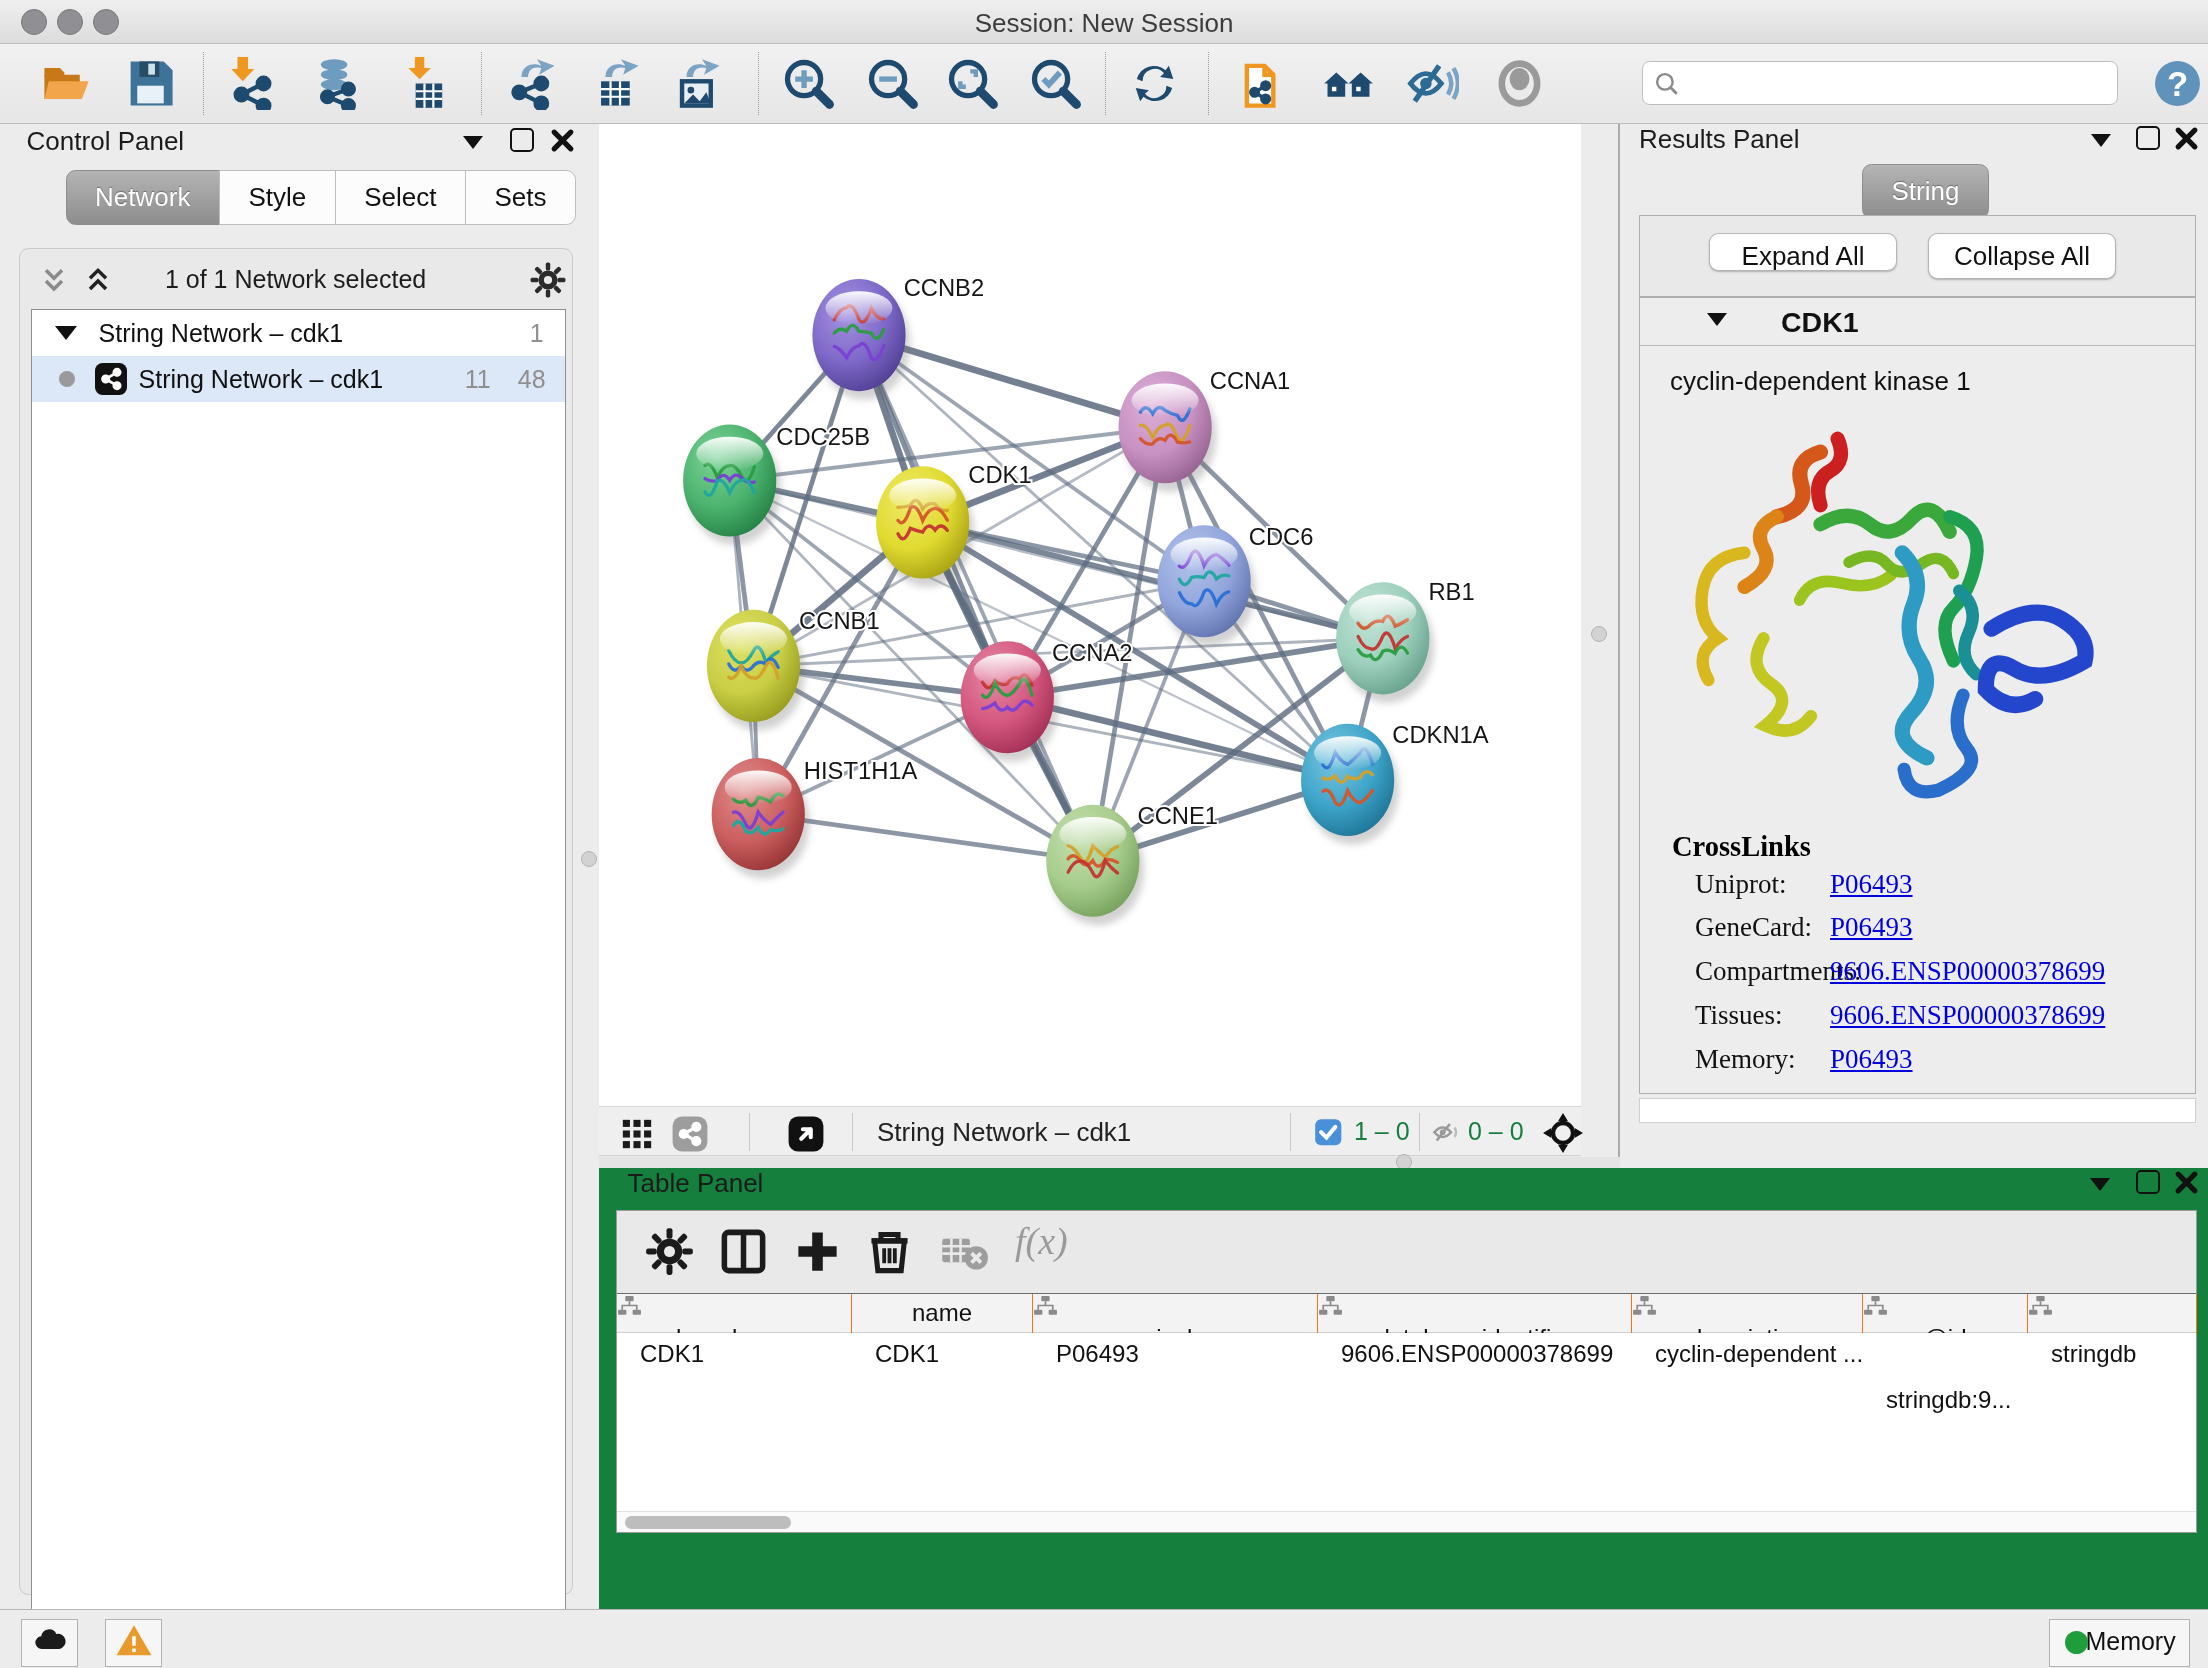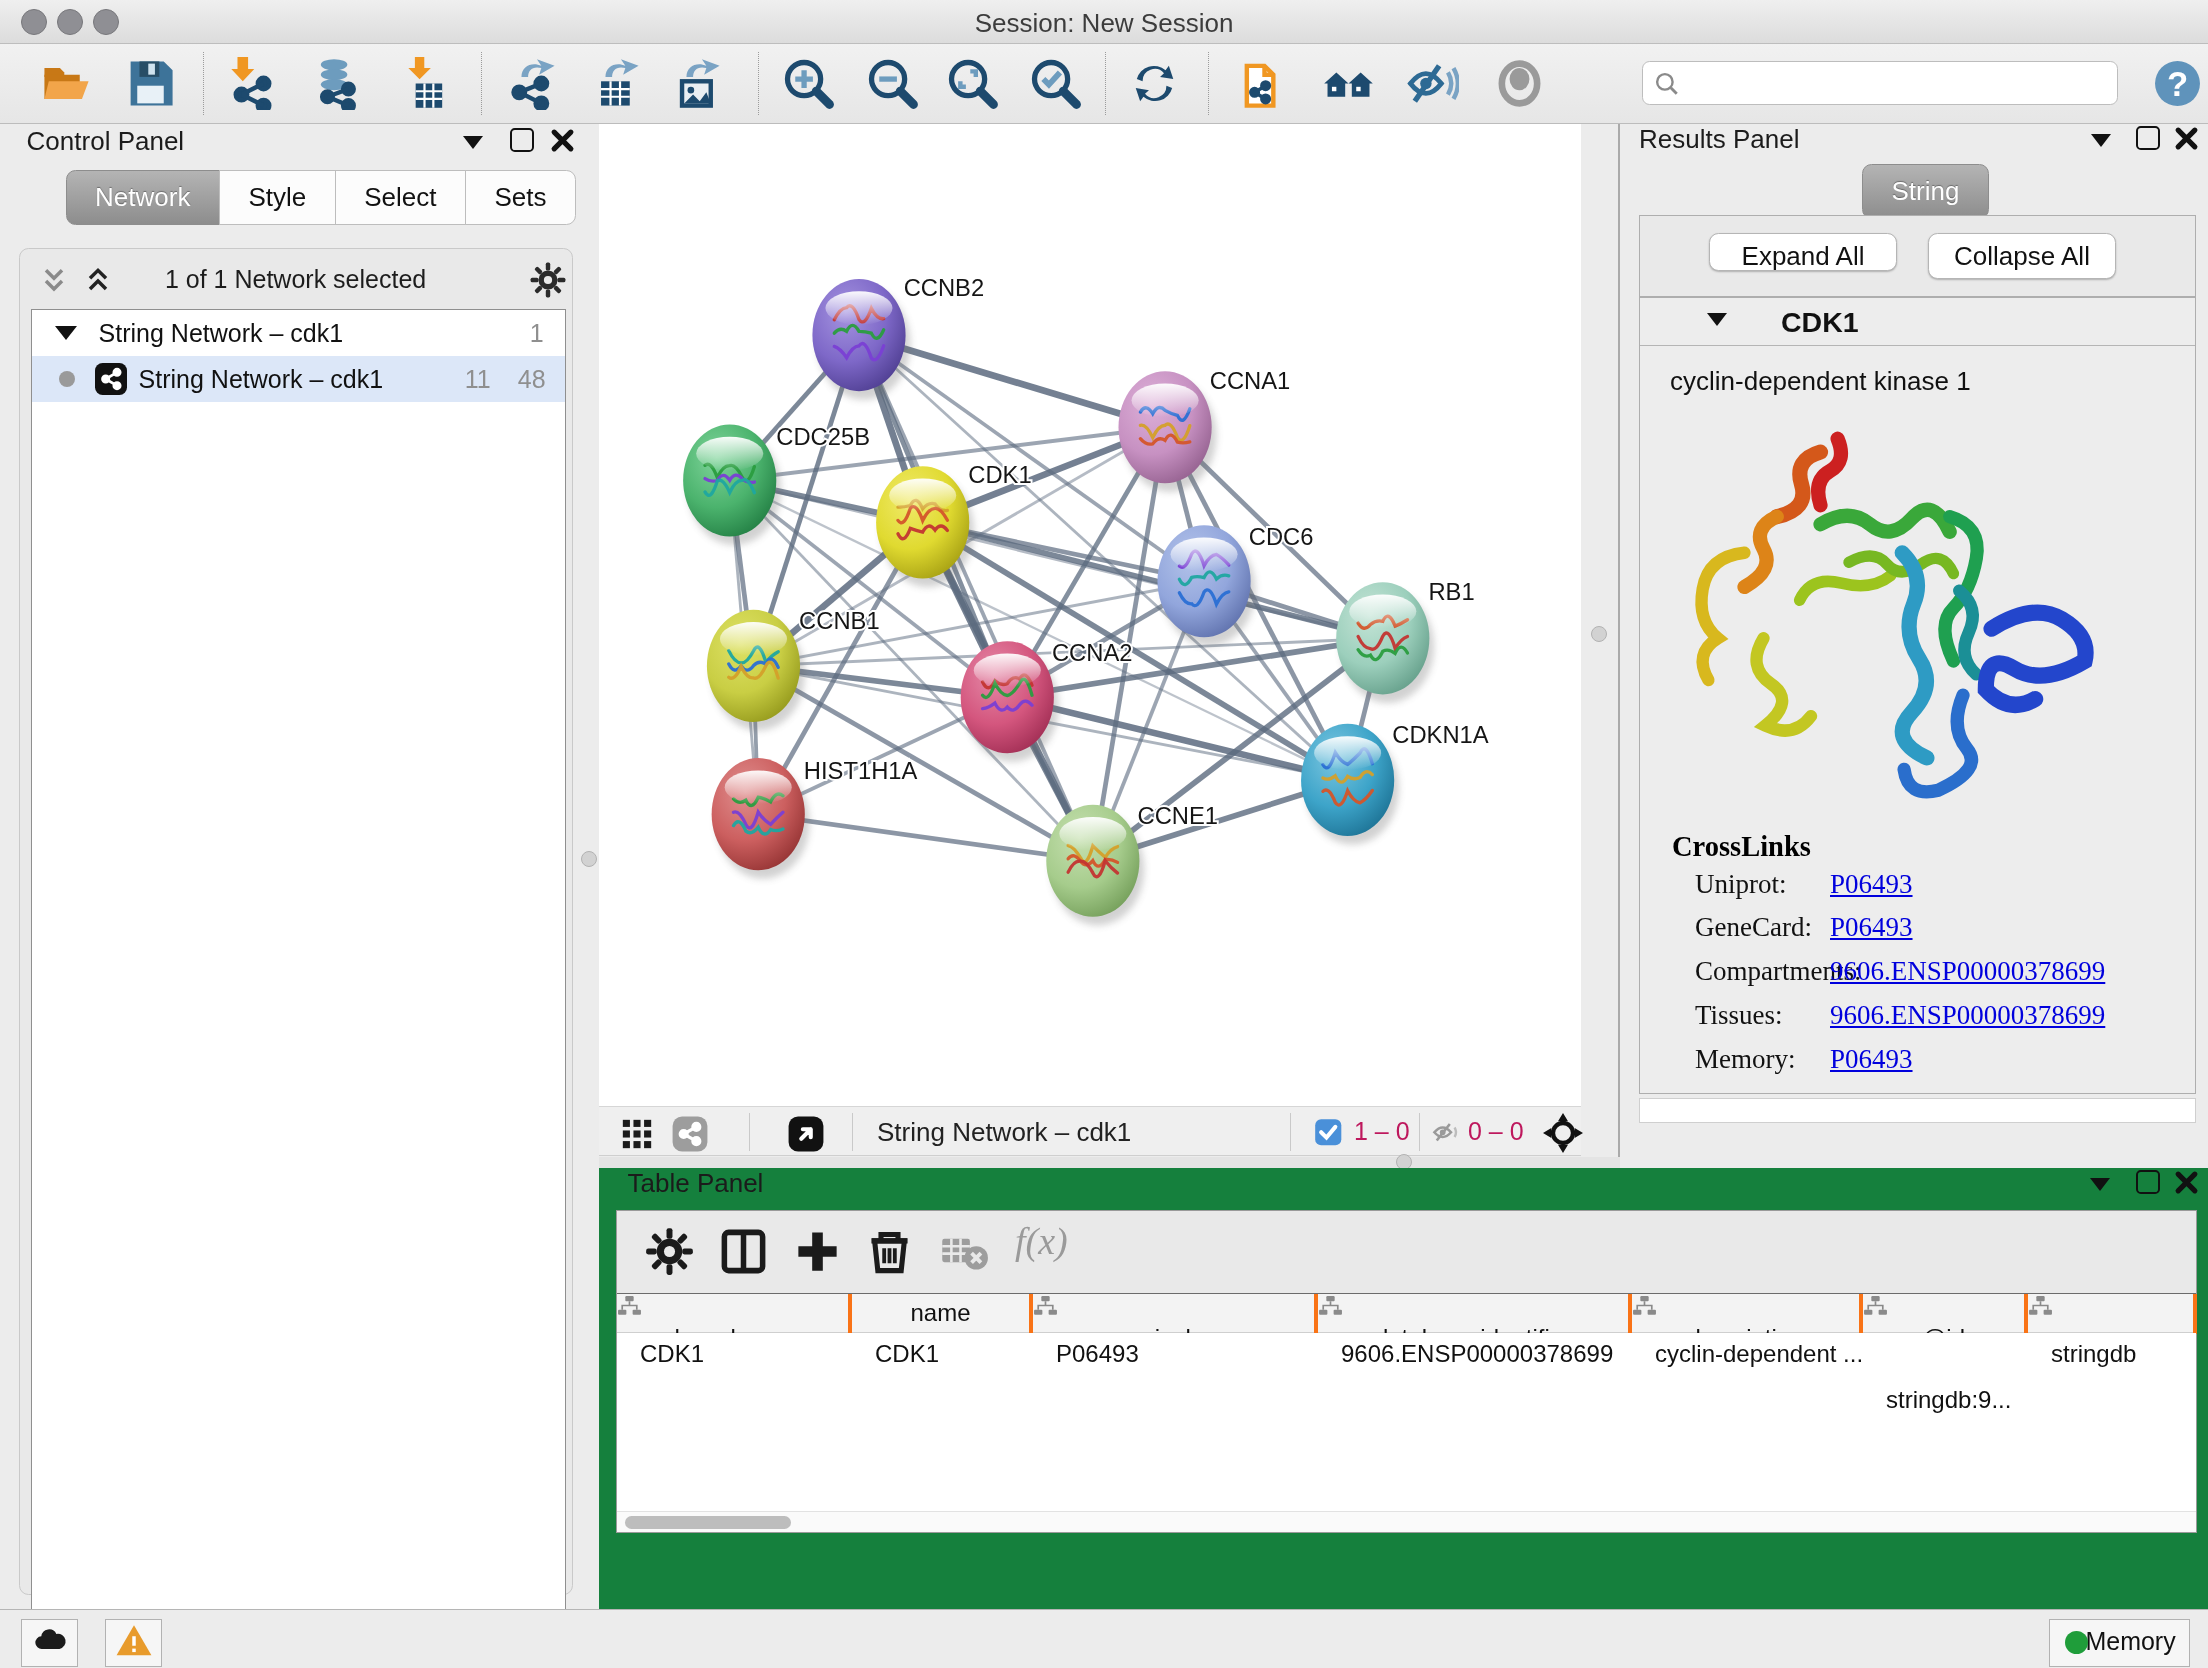--- a/index.html
+++ b/index.html
@@ -61,21 +61,21 @@
     border:1px solid #b2b2b2; }
 
   
   #net-canvas { left:599px; top:124px; width:982px; height:982px; background:#fff; }
   #net-right-strip { left:1581px; top:124px; width:39px; height:1033px; background:#ececec;
     border-right:2.9px double #aaa; }
   #net-toolbar { left:599px; top:1106px; width:982px; height:50px;
     background:#efefef; border-top:1px solid #d6d6d6; border-bottom:1px solid #cfcfcf; }
   .nt-sep { position:absolute; top:5.7px; height:38px; border-left:1px solid #c9c9c9; }
   #net-name { position:absolute; left:278px; top:9.5px; font-size:26px; color:#222; }
-  .nt-count { position:absolute; top:9.5px; font-size:25px; color:#be185d; }
+  .nt-count { position:absolute; top:9.5px; font-size:25px; color:#15803d; }
   #h-splitter { left:599px; top:1157px; width:1609px; height:11.4px; background:#e4e4e4; }
 
   
   #results-panel { left:1620px; top:124px; width:589px; height:1480px; background:#ececec; }
   .rp-box { position:absolute; left:19px; width:557px; border:1.9px solid #aeaeae; background:#e9e9e9; }
   .btn { display:inline-block; background:#fff; border:1px solid #b5b5b5; border-radius:9.5px;
     box-shadow:0 1px 1.9px rgba(0,0,0,.25); font-size:26px; color:#111; text-align:center;
     cursor:pointer; }
   #gene-header { position:absolute; left:0; top:0; width:100%; height:48px;
     border-bottom:1.9px solid #b5b5b5; }
@@ -88,21 +88,21 @@
     text-decoration:underline; cursor:pointer; }
 
   
   #table-panel { left:599px; top:1168px; width:1609px; height:441px; background:#15803d; }
   #table-box { left:17px; top:42px; width:1581px; height:323px; border:1.9px solid #9a9a9a;
     background:#fff; }
   #table-toolbar { position:absolute; left:0; top:0; width:100%; height:82px; background:#e9e9e9; }
   .tt-icon { position:absolute; top:15px; width:51px; height:51px; cursor:pointer; }
   #col-header { position:absolute; left:0; top:82px; width:100%; height:40px; background:#f3f3f3;
     border-top:1.9px solid #6b6b6b; border-bottom:1px solid #cfcfcf; }
-  .col-cell { position:absolute; top:0; height:40px; overflow:hidden; border-right:4px solid #f97316;
+  .col-cell { position:absolute; top:0; height:40px; overflow:hidden; border-right:1px solid #f97316;
     font-size:24px; color:#111; text-align:center; line-height:38px; white-space:nowrap; }
   .col-cell svg { vertical-align:-4.8px; margin-right:7.6px; }
   .data-cell { position:absolute; top:0; height:42px; overflow:hidden; font-size:24px; color:#111;
     line-height:42px; white-space:nowrap; padding-left:23px; }
   #data-row { position:absolute; left:0; top:122px; width:100%; height:42px; background:#fff; }
   #hscroll { position:absolute; left:0; bottom:0; width:100%; height:21px; background:#fafafa;
     border-top:1px solid #e2e2e2; }
   #hthumb { position:absolute; left:7.6px; top:3.8px; width:166px; height:13.3px; background:#bdbdbd;
     border-radius:6.7px; }
   #bottom-tabs { position:absolute; left:523px; top:384px; }

